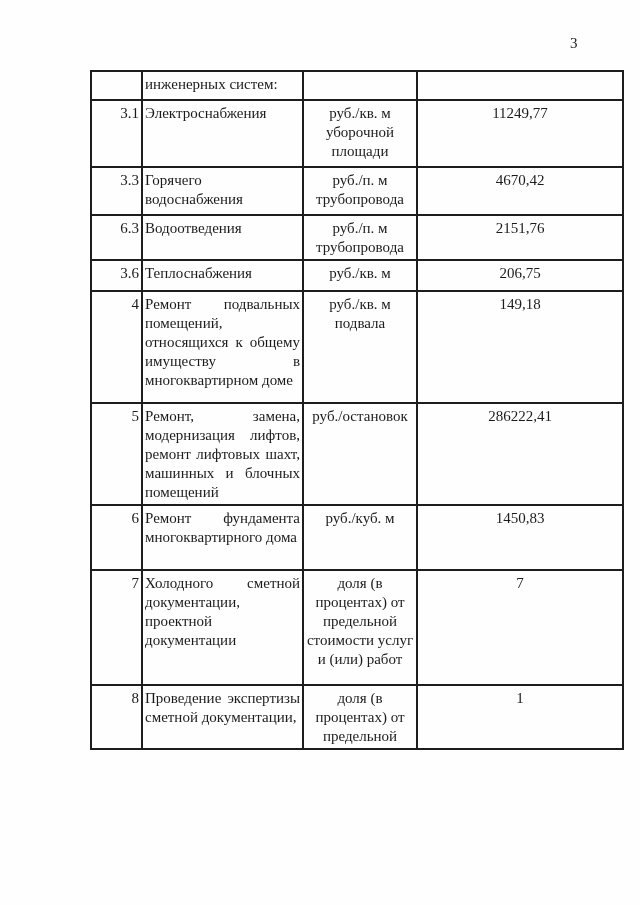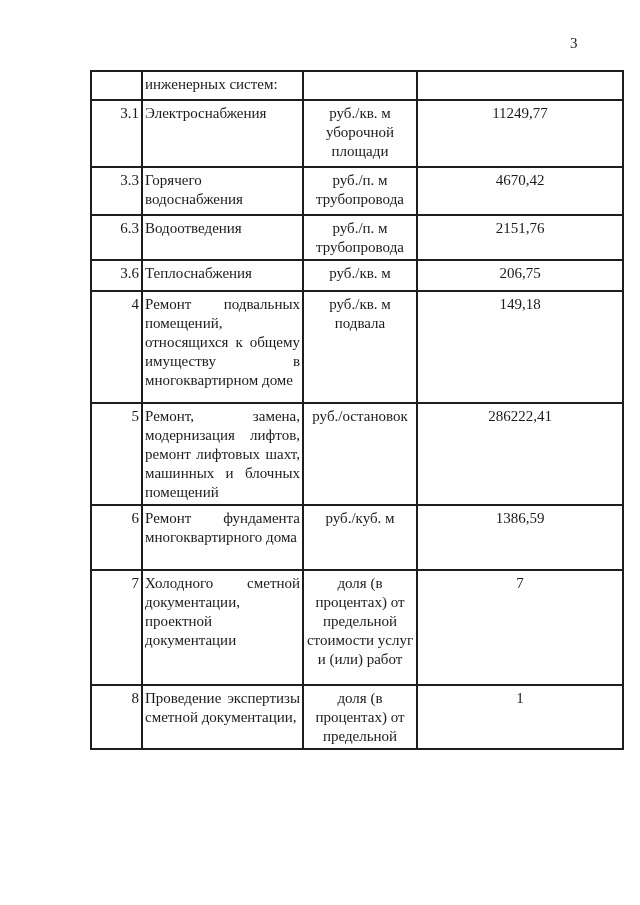--- a/index.html
+++ b/index.html
@@ -104,21 +104,21 @@
       <tr class="r8">
         <td class="num">5</td>
         <td class="name">Ремонт, замена, модернизация лифтов, ремонт лифтовых шахт, машинных и блочных помещений</td>
         <td class="unit">руб./остановок</td>
         <td class="val">286222,41</td>
       </tr>
       <tr class="r9">
         <td class="num">6</td>
         <td class="name">Ремонт фундамента многоквартирного дома</td>
         <td class="unit">руб./куб. м</td>
-        <td class="val">1386,59</td>
+        <td class="val">1450,83</td>
       </tr>
       <tr class="r10">
         <td class="num">7</td>
         <td class="name">Холодного сметной документации, проектной документации</td>
         <td class="unit">доля (в процентах) от предельной стоимости услуг и (или) работ</td>
         <td class="val">7</td>
       </tr>
       <tr class="r11">
         <td class="num">8</td>
         <td class="name">Проведение экспертизы сметной документации,</td>

